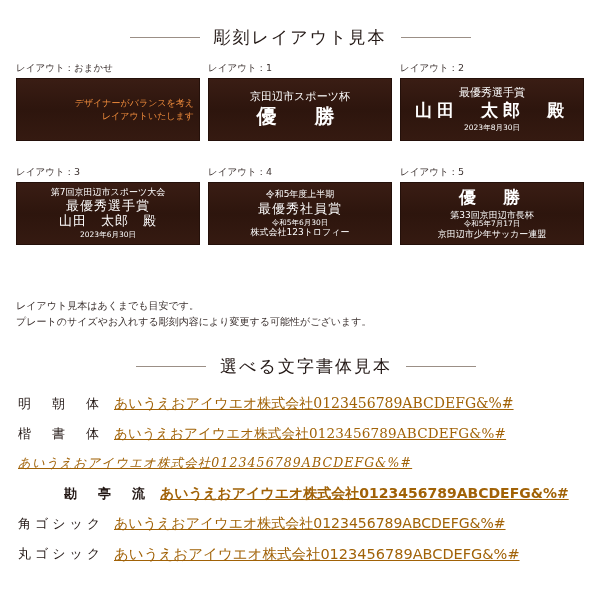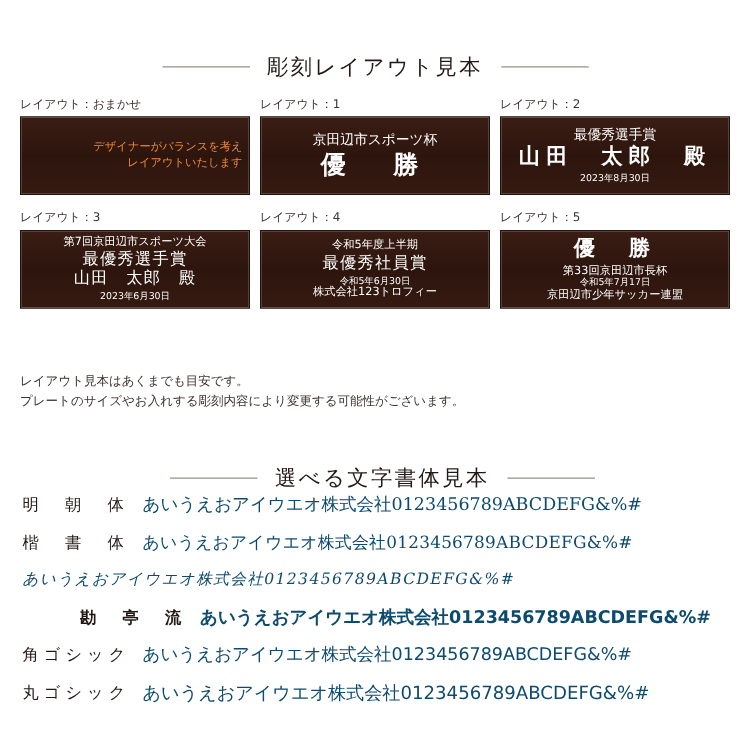--- a/index.html
+++ b/index.html
@@ -20,47 +20,47 @@
     height: 600px;
     box-sizing: border-box;
   }
 
   
   .section-head {
     display: flex;
     align-items: center;
     justify-content: center;
     gap: 14px;
-    margin: 16px;
+    margin: 0;
   }
   .section-head .rule {
     height: 1px;
     background: #9b8f86;
     flex: 0 0 70px;
   }
   .section-head .title {
     font-size: 17px;
     letter-spacing: 2px;
     color: #231815;
     white-space: nowrap;
     font-family: "DejaVu Sans", "Liberation Sans", sans-serif;
   }
 
   #head1 { position: absolute; top: 26px; left: 0; right: 0; }
   #head2 { position: absolute; top: 355px; left: 0; right: 0; padding-left: 12px; }
 
   
   .plate-grid {
     position: absolute;
-    top: 77px;
+    top: 62px;
     left: 16px;
     width: 568px;
     display: flex;
     flex-wrap: wrap;
-    gap: 12px 8px;
+    gap: 25px 8px;
   }
   .plate-cell {
     width: 184px;
   }
   .plate-label {
     font-size: 9.5px;
     color: #3c3230;
     margin-bottom: 3px;
     font-family: "DejaVu Sans", "Liberation Sans", sans-serif;
     white-space: nowrap;
@@ -127,23 +127,24 @@
     flex: 0 0 96px;
     font-size: 13px;
     letter-spacing: 4px;
     color: #231815;
     font-family: "DejaVu Sans", "Liberation Sans", sans-serif;
     white-space: nowrap;
   }
   .font-sample {
     flex: 1;
     font-size: 14px;
-    color: #0c4a6e;
-    white-space: nowrap;
-    font-family: "DejaVu Sans", "Liberation Sans", sans-serif;
+    color: #a16207;
+    white-space: nowrap;
+    font-family: "DejaVu Sans", "Liberation Sans", sans-serif;
+    text-decoration: underline;
   }
   
   .s-mincho   { font-family: "DejaVu Serif", "Liberation Serif", serif; font-size: 14px; letter-spacing: 0px; }
   .s-kaisho   { font-family: "DejaVu Serif", "Liberation Serif", serif; font-size: 13.5px; letter-spacing: 0.2px; }
   .s-gyosho   { font-family: "DejaVu Serif", "Liberation Serif", serif; font-size: 12.5px; letter-spacing: 1.1px; font-style: italic; }
   .s-kantei   { font-family: "DejaVu Sans", "Liberation Sans", sans-serif; font-size: 14px; font-weight: bold; letter-spacing: 0px; }
   .s-gothic   { font-family: "DejaVu Sans", "Liberation Sans", sans-serif; font-size: 14px; letter-spacing: 0px; }
   .s-maru     { font-family: "DejaVu Sans", "Liberation Sans", sans-serif; font-size: 14.5px; letter-spacing: 0px; }
   .n-bold     { font-weight: bold; margin-left: 46px; }
 </style>

